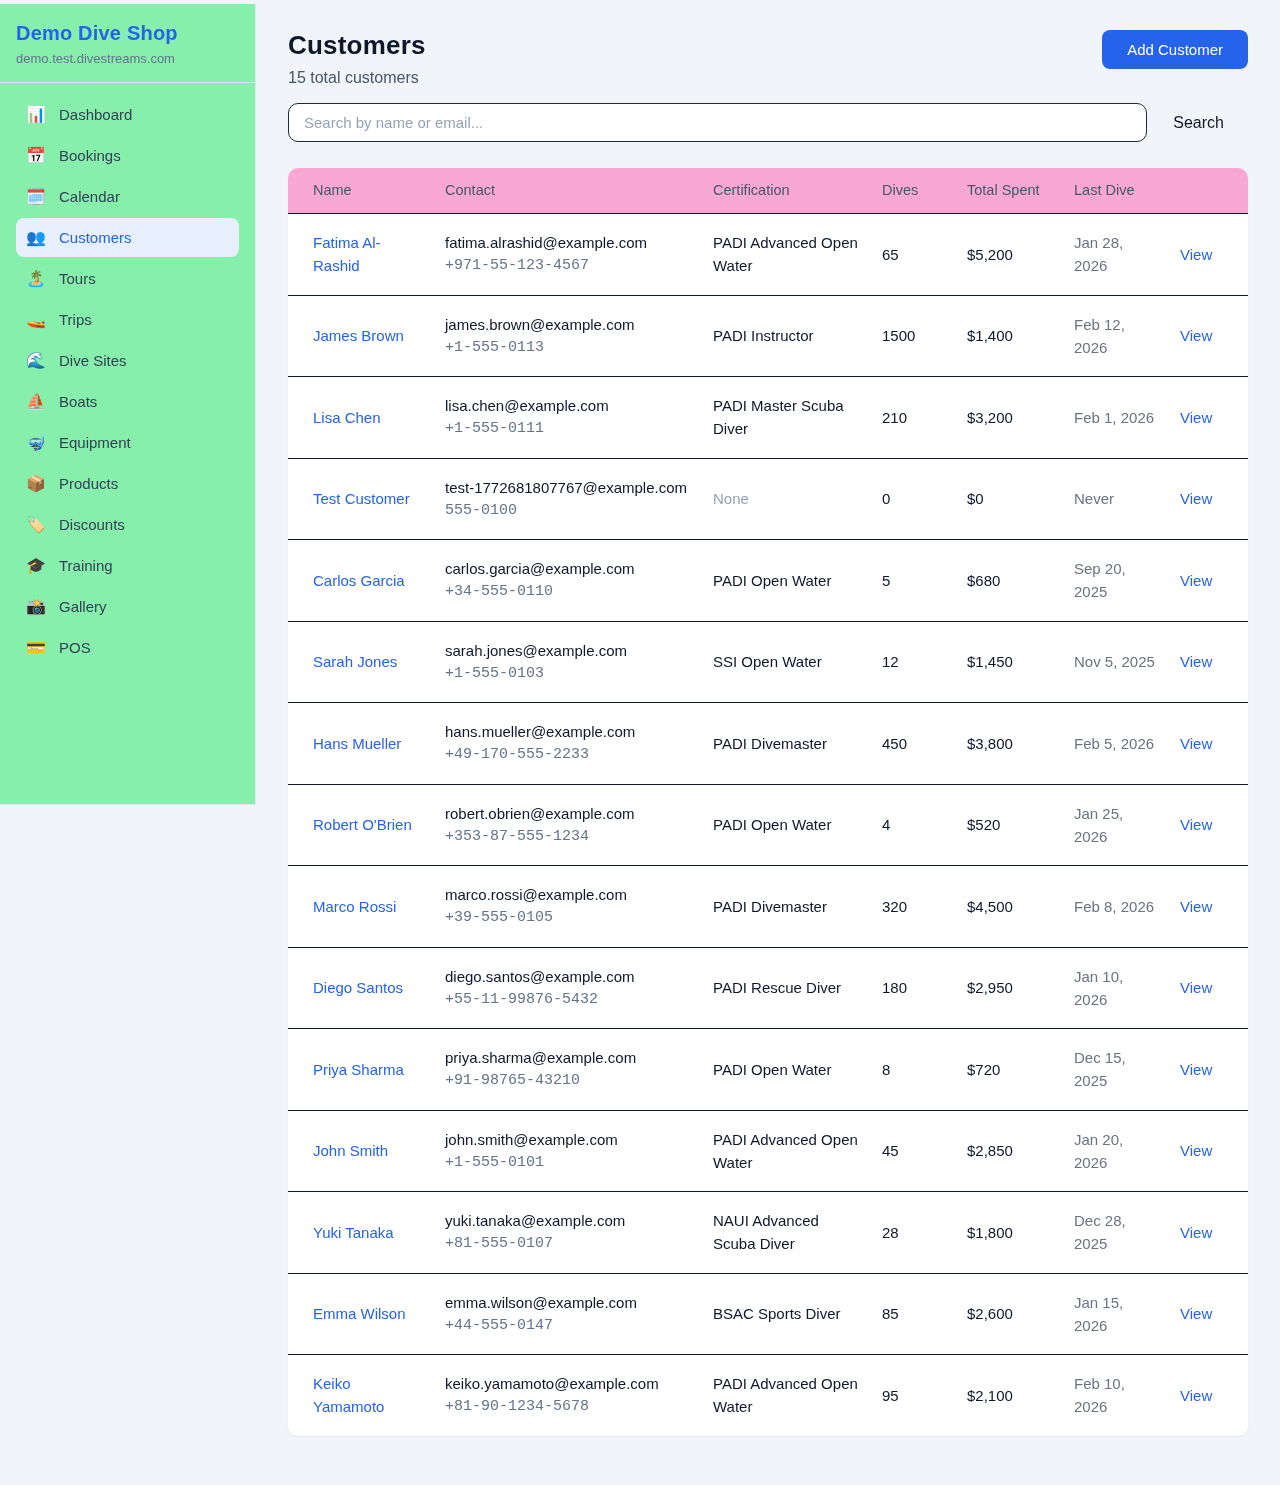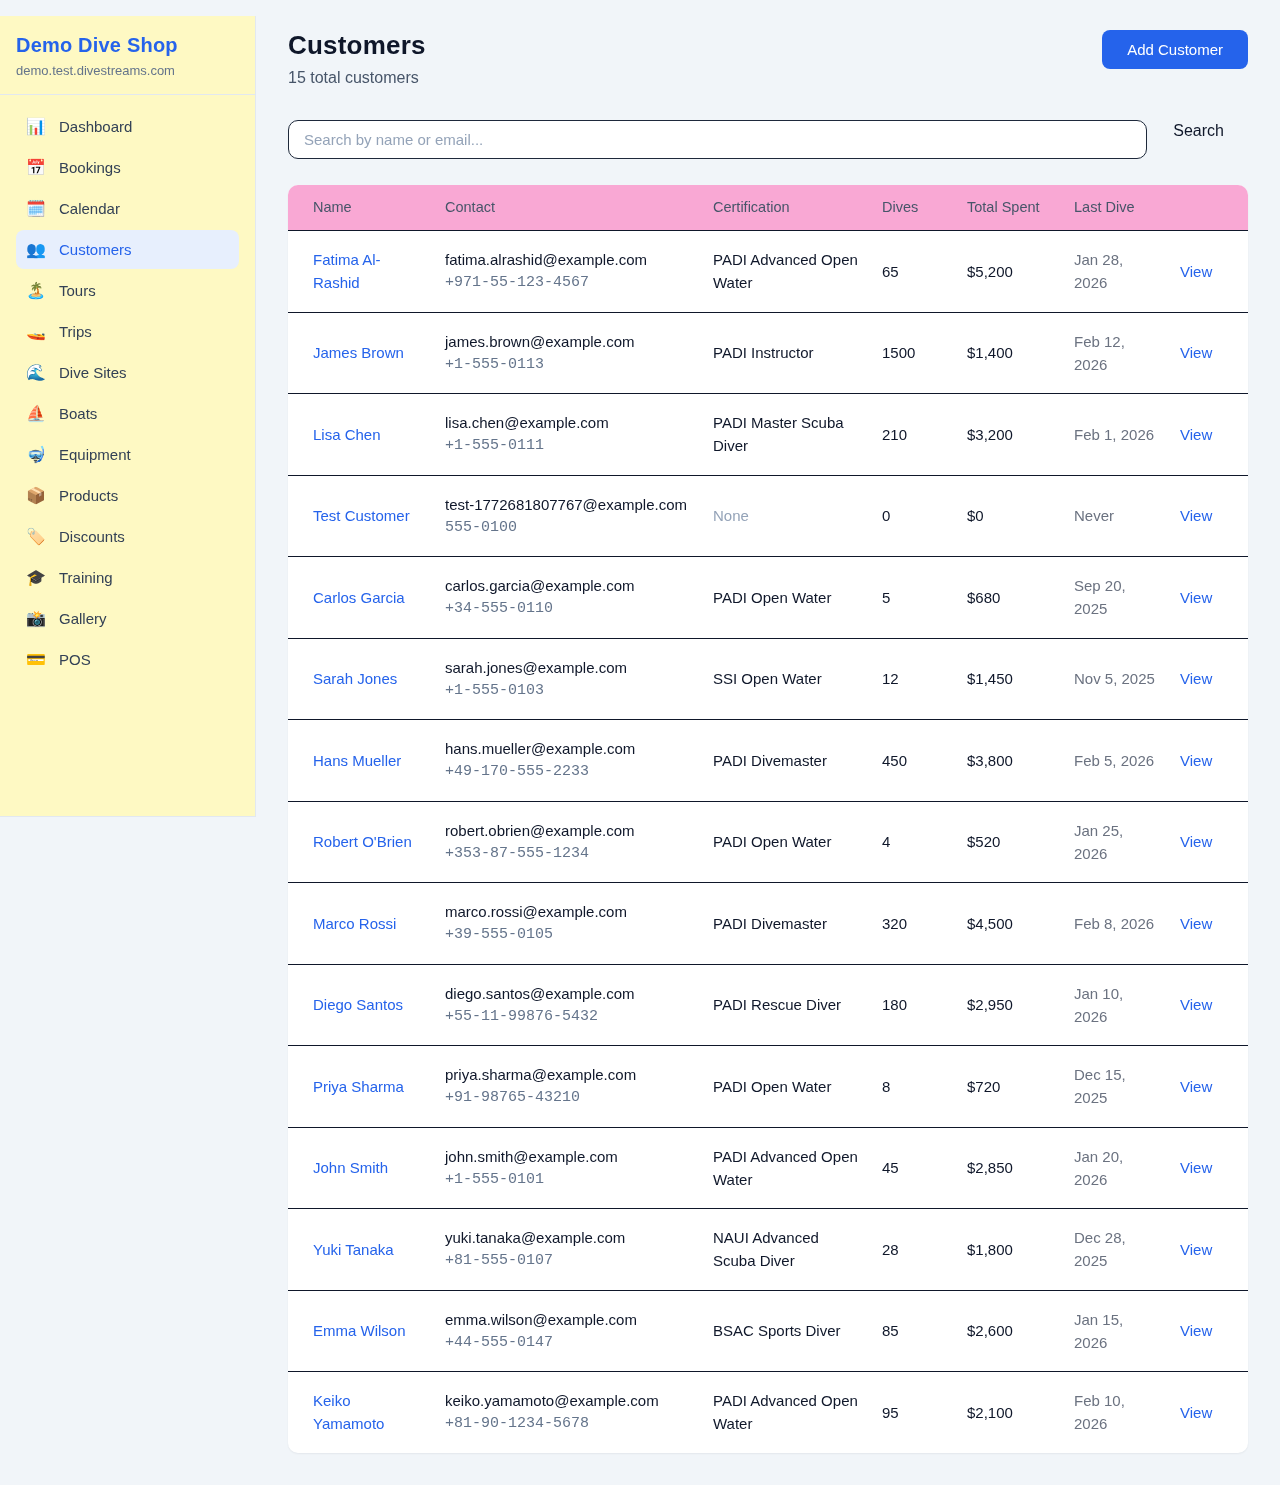--- a/index.html
+++ b/index.html
@@ -7,23 +7,23 @@
     width: 1280px;
     min-height: 1485px;
     background: #f1f5f9;
     font-family: "Liberation Sans", sans-serif;
     color: #0f172a;
   }
   .app { position: relative; width: 1280px; min-height: 1485px; }
 
   
   .sidebar {
-    position: absolute; left: 0; top: 16px;
+    position: absolute; left: 0; top: 4px;
     width: 256px; height: 801px;
-    background: #fef9c3;
+    background: #86efac;
     border-right: 1px solid #e2e8f0;
     border-bottom: 1px solid #e2e8f0;
     display: flex; flex-direction: column;
   }
   .shop-header { padding: 18px 16px 16px 16px; border-bottom: 1px solid #e2e8f0; }
   .shop-name { color: #2563eb; font-size: 20px; font-weight: 700; letter-spacing: .2px; }
   .shop-domain { color: #64748b; font-size: 13px; margin-top: 6px; }
   .nav { padding: 12px 16px; flex: 1; }
   .nav-item {
     display: flex; align-items: center; gap: 13px;
@@ -60,21 +60,21 @@
   .add-btn {
     background: #2563eb; color: #ffffff; border: none;
     font-family: inherit; font-size: 15px; font-weight: 500;
     padding: 11px 25px; border-radius: 8px; cursor: pointer;
   }
   .search-row { display: flex; align-items: center; margin-top: 16px; }
   .search-input {
     flex: 1; height: 39px;
     border: 1px solid #1e293b; border-radius: 10px;
     padding: 0 15px; font-size: 15px; font-family: inherit;
-    background: #ffffff; color: #a16207; outline: none; margin-top: 17px;
+    background: #ffffff; color: #a16207; outline: none;
   }
   .search-input::placeholder { color: #94a3b8; }
   .search-btn {
     background: none; border: none; cursor: pointer;
     font-family: inherit; font-size: 16px; color: #0f172a;
     padding: 8px 24px 8px 26px; font-weight: 400;
   }
 
   
   .card {

